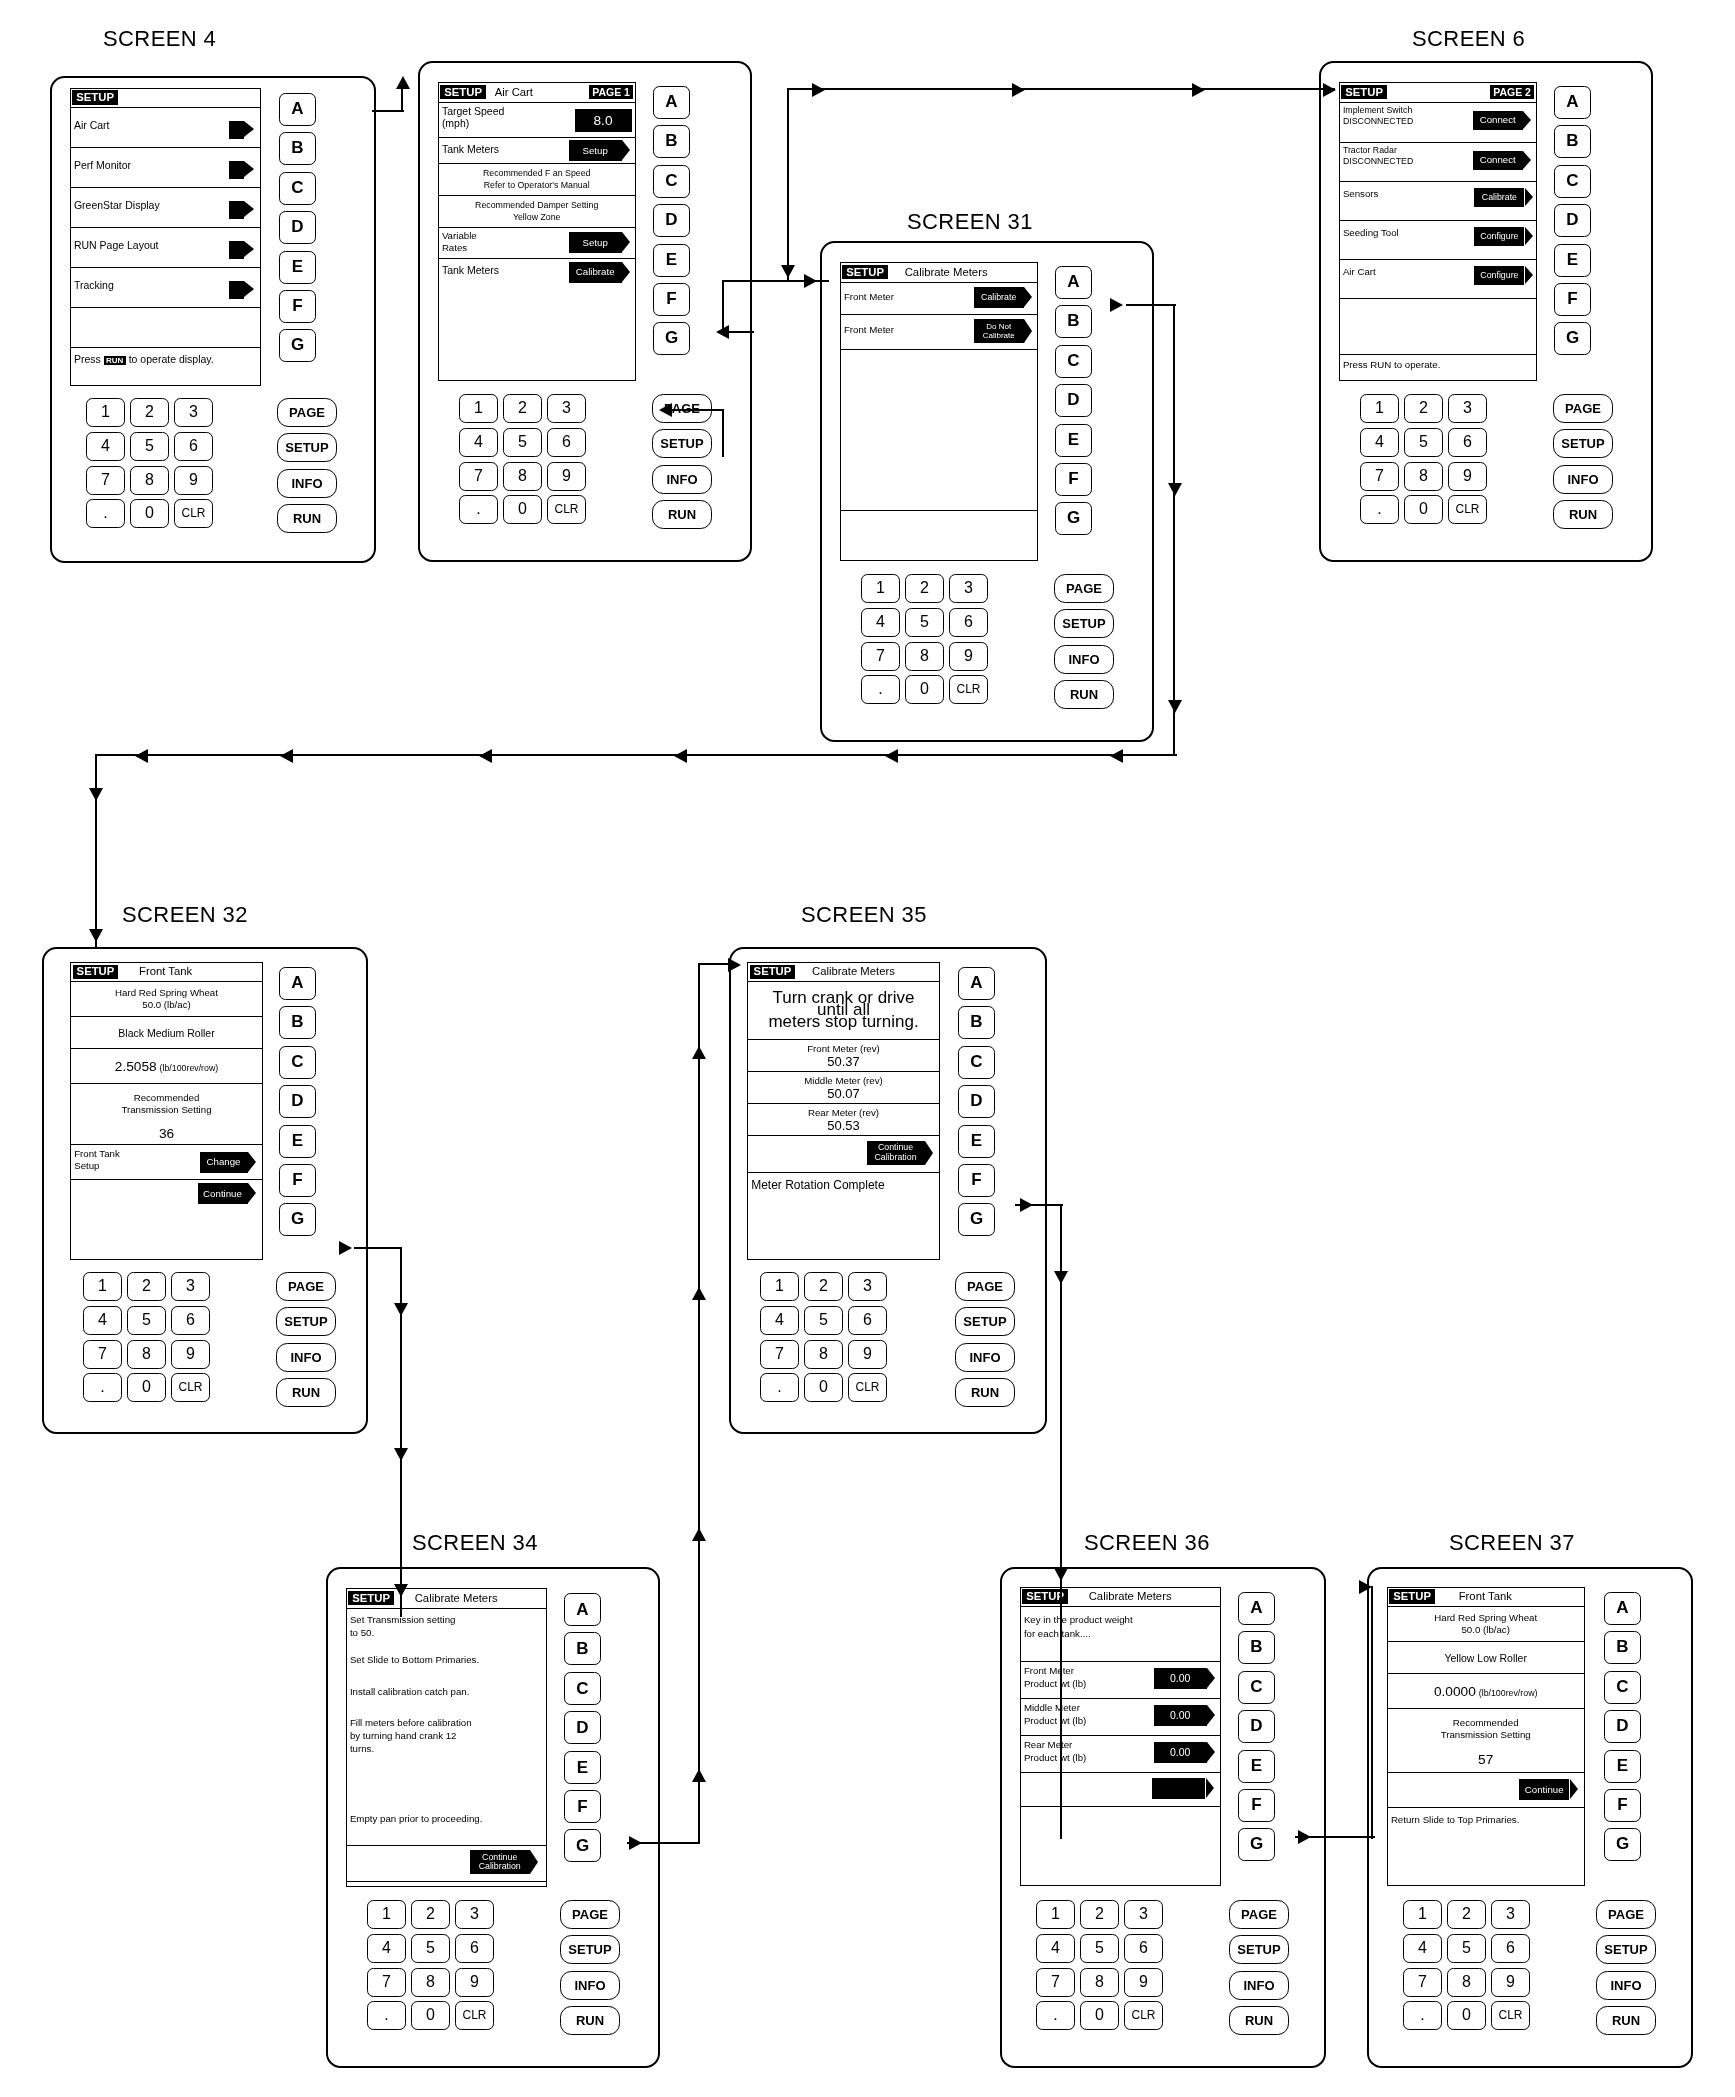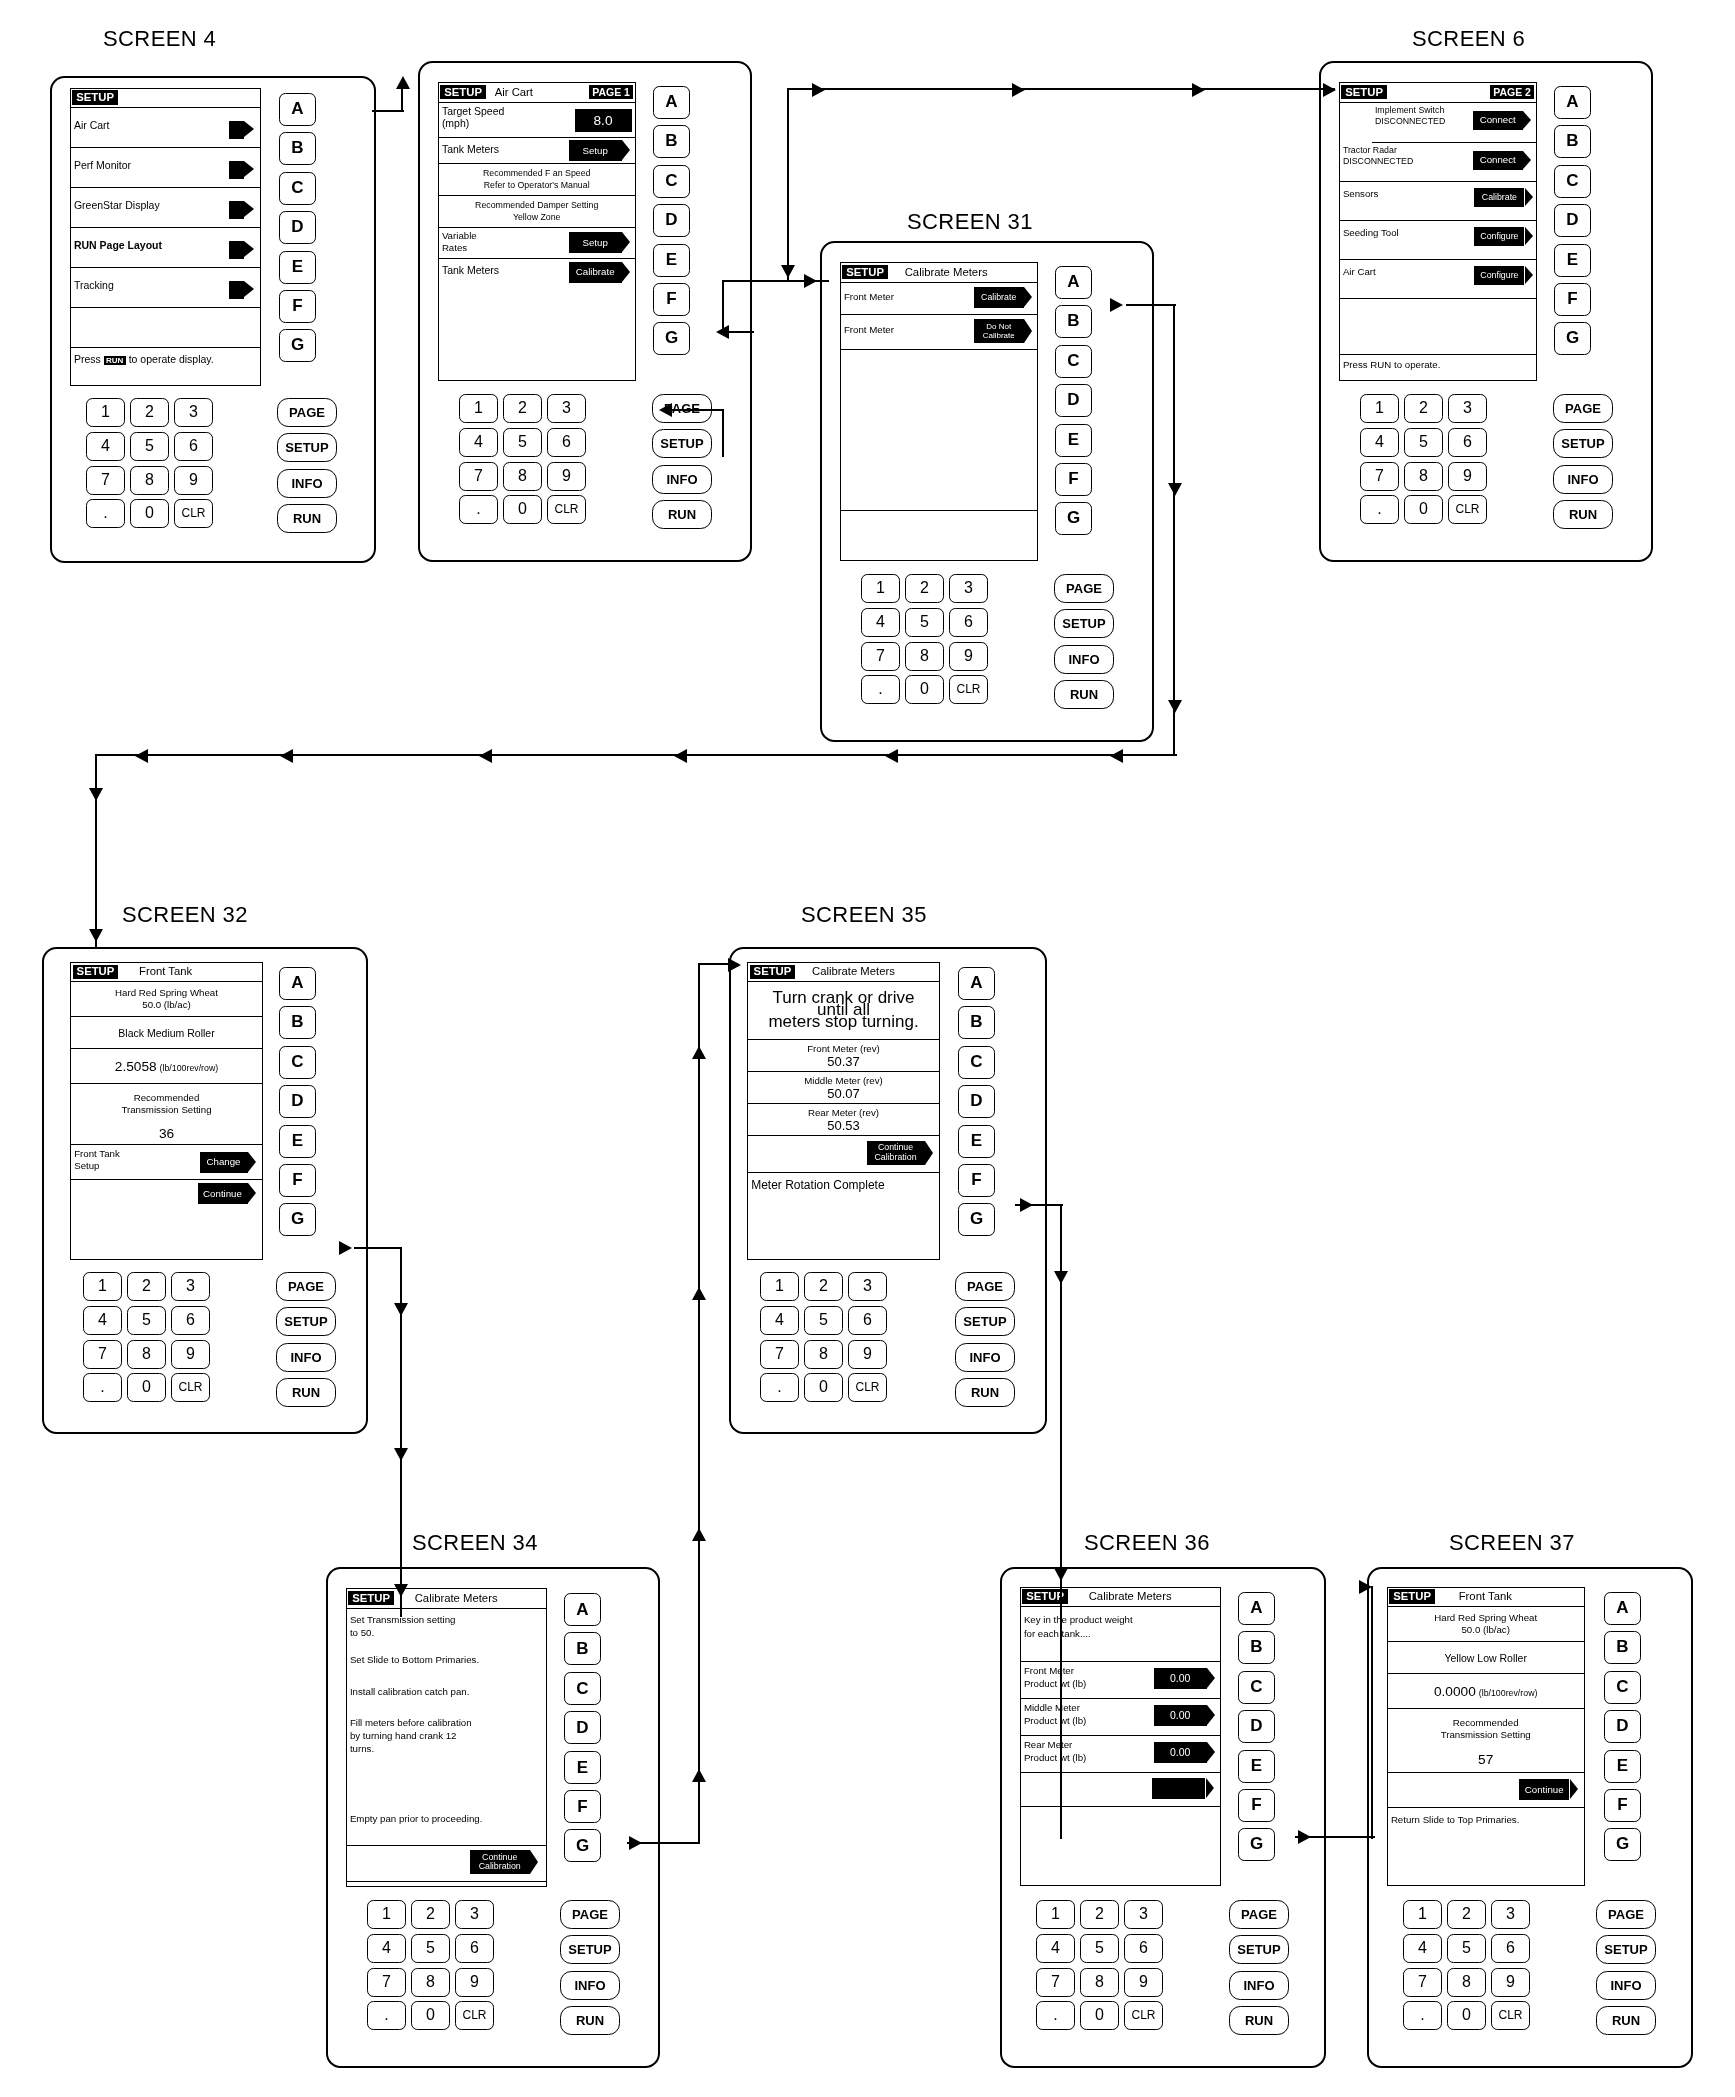--- a/index.html
+++ b/index.html
@@ -48,21 +48,21 @@
       <span class="bigarrow" style="right:16px;top:13px;width:14.5px;height:17.7px;"></span>
     </div>
     <div class="row" style="height:40px;">
       <span class="row-label" style="padding-top:9.7px;display:block;">Perf Monitor</span>
       <span class="bigarrow" style="right:16px;top:13px;width:14.5px;height:17.7px;"></span>
     </div>
     <div class="row" style="height:40px;">
       <span class="row-label" style="padding-top:9.7px;display:block;">GreenStar Display</span>
       <span class="bigarrow" style="right:16px;top:13px;width:14.5px;height:17.7px;"></span>
     </div>
-    <div class="row" style="height:40px;font-weight:bold;">
+    <div class="row" style="height:40px;">
       <span class="row-label" style="padding-top:9.7px;display:block;">RUN Page Layout</span>
       <span class="bigarrow" style="right:16px;top:13px;width:14.5px;height:17.7px;"></span>
     </div>
     <div class="row" style="height:40px;">
       <span class="row-label" style="padding-top:9.7px;display:block;">Tracking</span>
       <span class="bigarrow" style="right:16px;top:13px;width:14.5px;height:17.7px;"></span>
     </div>
     <div class="row" style="height:40px;border-bottom:0.8px solid #000;"></div>
     <div class="row nb" style="height:48px;padding-top:4.8px;">
       <span>Press</span>
@@ -163,21 +163,21 @@
   </div>
 </div>
 
 <div class="screen-title" style="left:1412px;top:26px;">SCREEN 6</div>
 <div class="unit" style="left:1319px;top:61px;width:330px;height:497px;">
   <div class="lcd" style="left:17.7px;top:19.3px;width:198px;height:299px;">
     <div class="lcd-hdr">
       <span class="setup-tag">SETUP</span>
       <span class="page-tag">PAGE 2</span>
     </div>
-    <div class="row" style="height:40px;margin-left:32px;">
+    <div class="row" style="height:40px;">
       <span style="white-space:pre-line;display:block;line-height:11.3px;font-size:8.8px;">Implement Switch
 DISCONNECTED</span>
       <span class="arrowbtn" style="--h:9.7px;right:13px;top:8px;width:50px;height:19.3px;">Connect</span>
     </div>
     <div class="row" style="height:39px;">
       <span style="white-space:pre-line;display:block;line-height:11.3px;font-size:8.8px;">Tractor Radar
 DISCONNECTED</span>
       <span class="arrowbtn" style="--h:9.7px;right:13px;top:8px;width:50px;height:19.3px;">Connect</span>
     </div>
     <div class="row" style="height:39px;">

